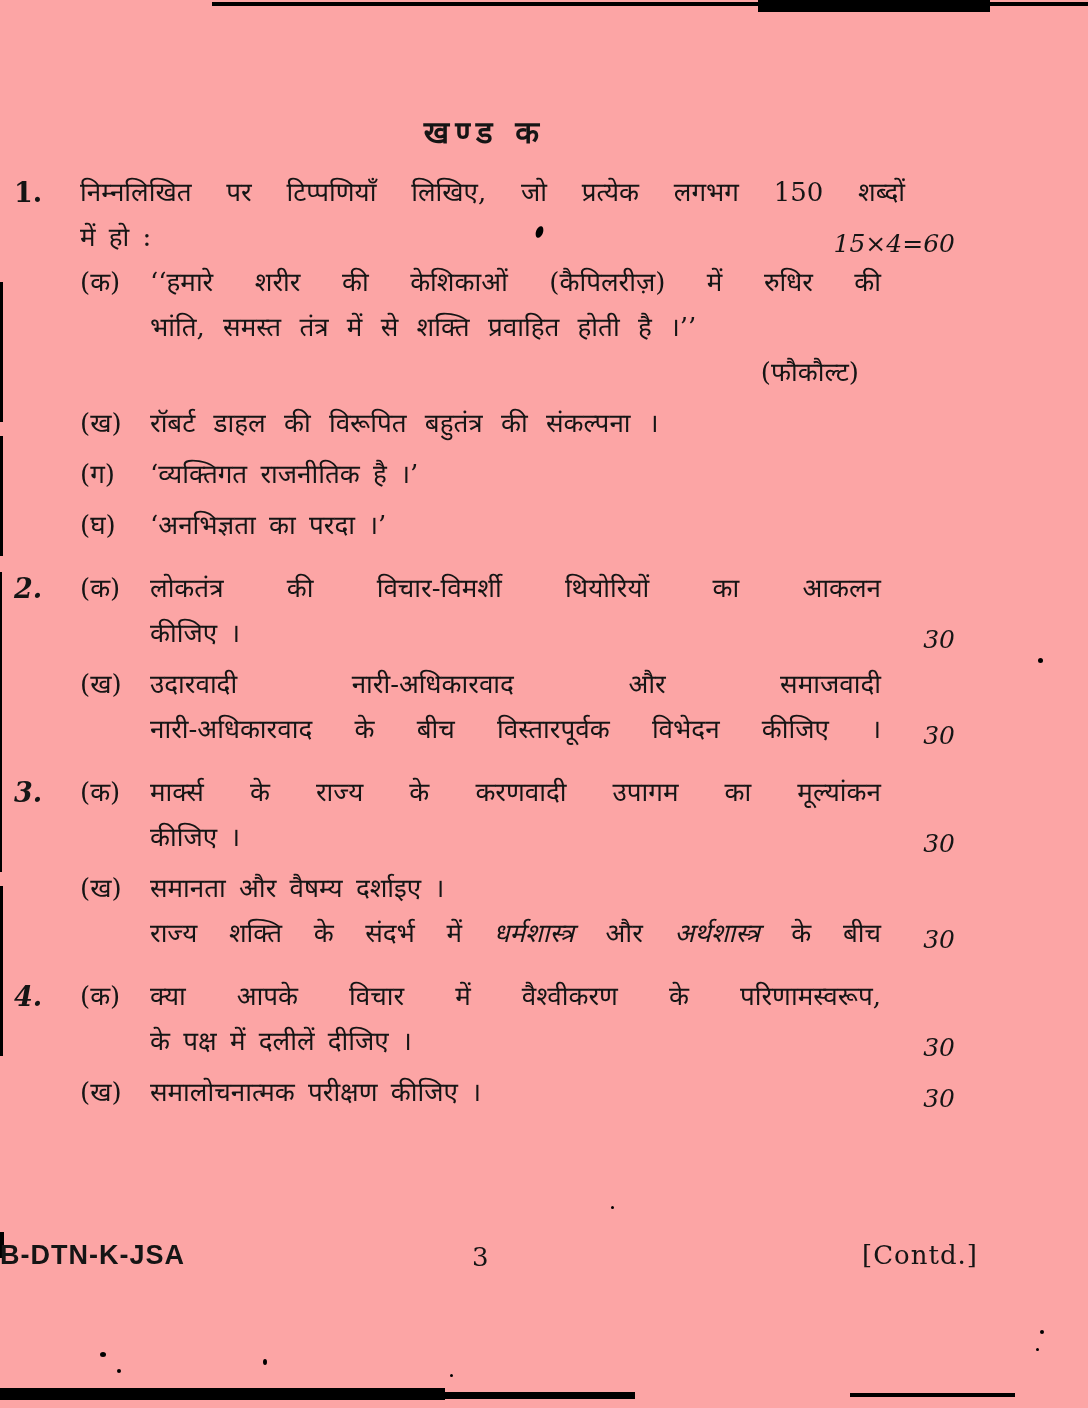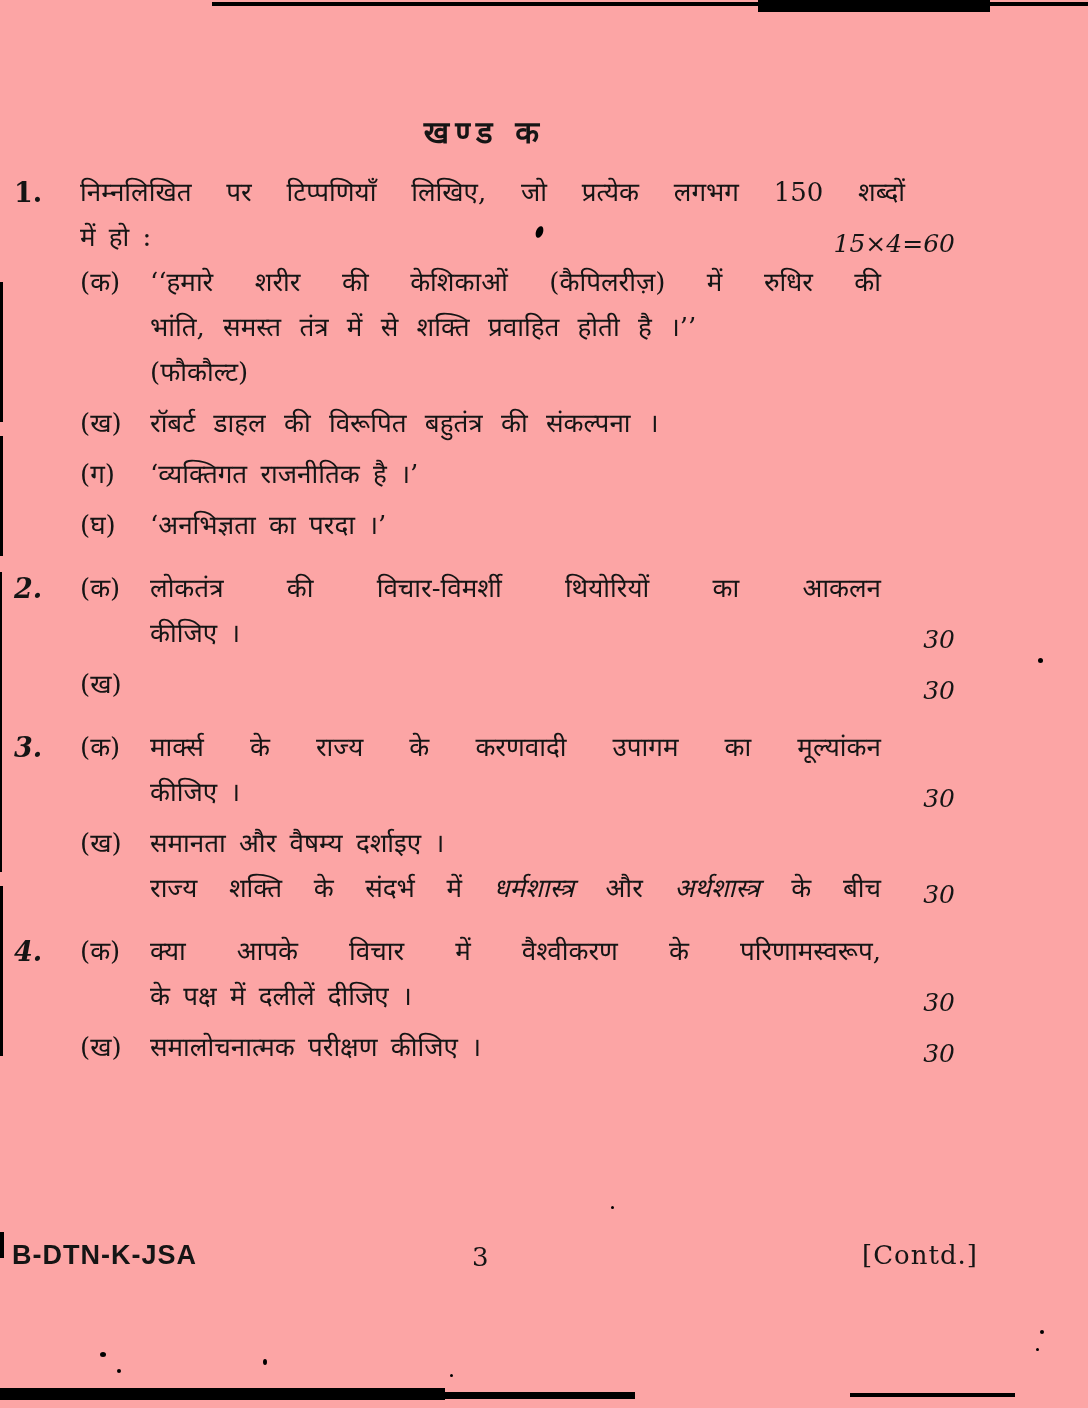--- a/index.html
+++ b/index.html
@@ -47,32 +47,32 @@
     line-height:45px;
     word-spacing:5px;
     white-space:normal;
   }
   .just{
     text-align:justify;
     text-align-last:justify;
   }
   .ws{word-spacing:10px;}
   .attr{
-    text-align:left;
+    text-align:right;
     padding-right:22px;
   }
   .marks{
     position:absolute;
     right:0; bottom:2px;
     font-style:italic;
     font-size:25px;
     font-family:"DejaVu Serif", serif;
   }
   .footer-left{
-    position:absolute; left:12px; top:1240px;
+    position:absolute; left:0; top:1240px;
     font-family:"Liberation Sans", sans-serif;
     font-weight:bold; font-size:27px; letter-spacing:1px;
   }
   .footer-center{
     position:absolute; left:472px; top:1242px;
     font-size:26px;
   }
   .footer-right{
     position:absolute; left:862px; top:1240px;
     font-size:26px; letter-spacing:1px;
@@ -156,20 +156,24 @@
         <div class="part first">
           <div class="plabel">(क)</div>
           <div class="ptext">
             <div class="tl just">लोकतंत्र की विचार-विमर्शी थियोरियों का आकलन</div>
             <div class="tl">कीजिए ।</div>
           </div>
           <span class="marks">30</span>
         </div>
         <div class="part">
           <div class="plabel">(ख)</div>
+          <div class="ptext">
+            <div class="tl just">उदारवादी नारी-अधिकारवाद और समाजवादी</div>
+            <div class="tl just">नारी-अधिकारवाद के बीच विस्तारपूर्वक विभेदन कीजिए ।</div>
+          </div>
           <span class="marks">30</span>
         </div>
       </div>
     </div>
 
     <div class="qrow">
       <div class="qnum it">3.</div>
       <div class="qbody">
         <div class="part first">
           <div class="plabel">(क)</div>

